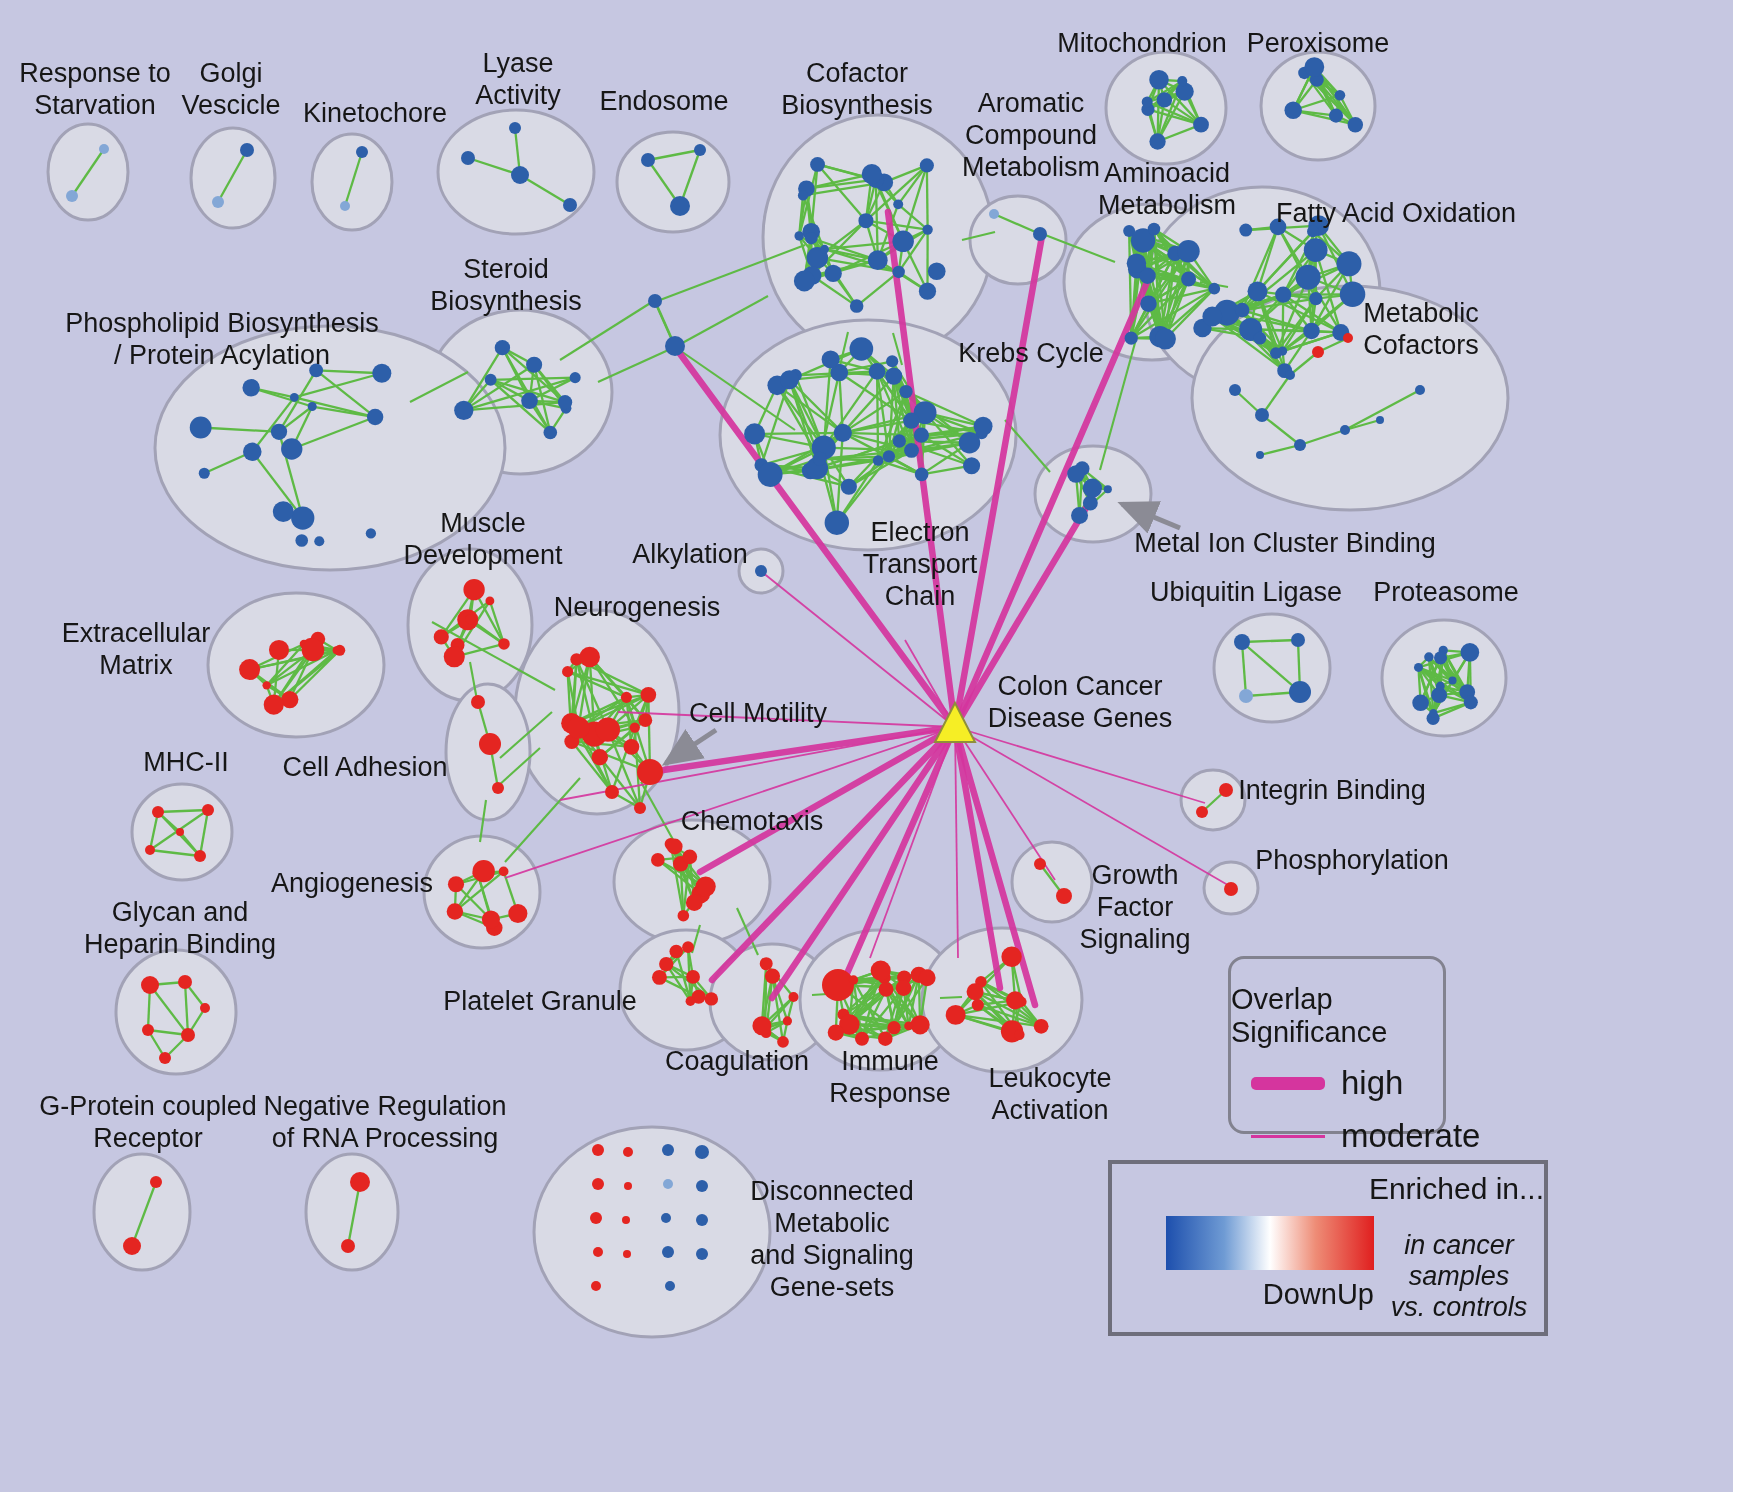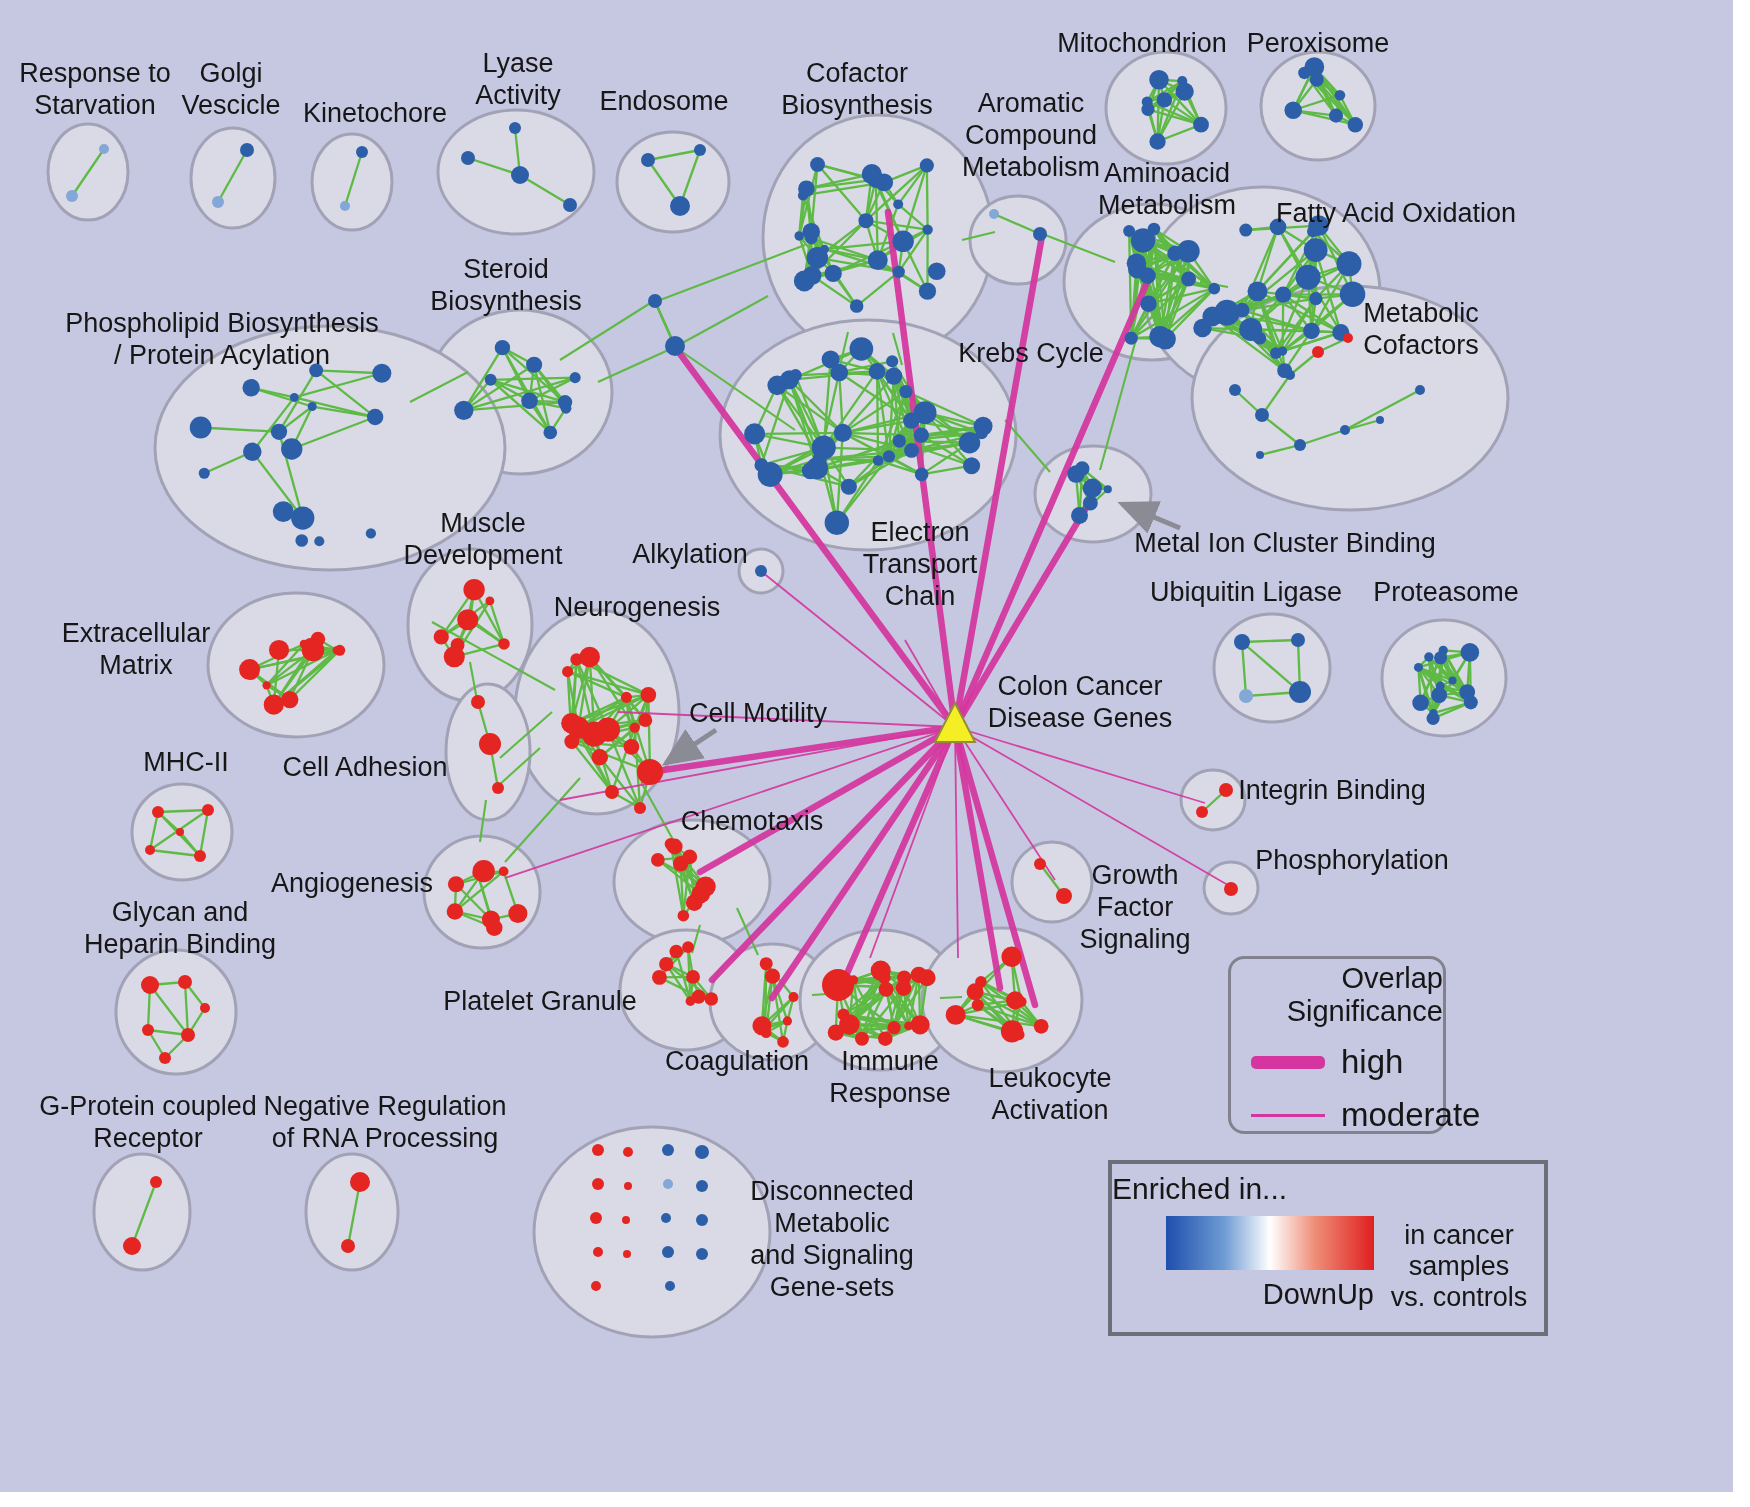--- a/index.html
+++ b/index.html
@@ -1,33 +1,33 @@
 <!DOCTYPE html>
 <html><head>
 <meta charset="utf-8">
 <style>
   html,body{margin:0;padding:0;background:#ffffff;font-family:"Liberation Sans",sans-serif;}
   .stage{position:relative;width:1750px;height:1507px;background:#ffffff;overflow:hidden;}
   svg{position:absolute;left:0;top:0;display:block;}
   svg text{font-family:"Liberation Sans",sans-serif;fill:#161616;}
   .legend{position:absolute;box-sizing:border-box;color:#161616;}
   .legend-overlap{left:1228px;top:956px;width:218px;height:178px;border:3px solid #82828f;border-radius:16px;}
-  .lg-title{white-space:pre-line;text-align:right;font-size:29px;line-height:33px;margin-top:3px;}
+  .lg-title{white-space:pre-line;text-align:left;font-size:29px;line-height:33px;margin-top:24px;}
   .lg-row{display:flex;align-items:center;margin:15px 0 0 20px;}
   .lg-line{width:74px;margin-right:16px;background:#d5359e;flex:0 0 auto;}
   .lg-line.thick{height:13px;border-radius:5px;}
   .lg-line.thin{height:3px;}
   .lg-row .lbl{font-size:33px;}
   .legend-enriched{left:1108px;top:1160px;width:440px;height:176px;border:4px solid #6e6e7b;}
-  .le-title{text-align:left;font-size:30px;margin-top:8px;}
+  .le-title{text-align:right;font-size:30px;margin-top:8px;}
   .le-body{display:flex;margin-top:10px;}
   .le-left{margin-left:54px;width:208px;flex:0 0 auto;}
   .le-bar{width:208px;height:54px;background:linear-gradient(to right,#1d4fad 0%,#6f9bd4 28%,#ffffff 50%,#ee8c76 72%,#e01f1f 100%);}
   .le-updown{display:flex;justify-content:flex-end;font-size:29px;margin-top:8px;}
-  .le-note{flex:1;text-align:center;font-size:27px;line-height:31px;white-space:pre-line;margin-top:4px;}
+  .le-note{flex:1;text-align:center;font-size:27px;line-height:31px;white-space:pre-line;margin-top:14px;font-style:italic;}
 </style>
 </head>
 <body>
 
 <div class="stage">
 
   <svg id="diagram" width="1750" height="1507" viewBox="0 0 1750 1507">
       <rect x="0" y="0" width="1733" height="1492" fill="#c6c7e1"></rect>
       <defs>
         <marker id="ah" markerWidth="9" markerHeight="8" refX="7" refY="3.5" orient="auto">

